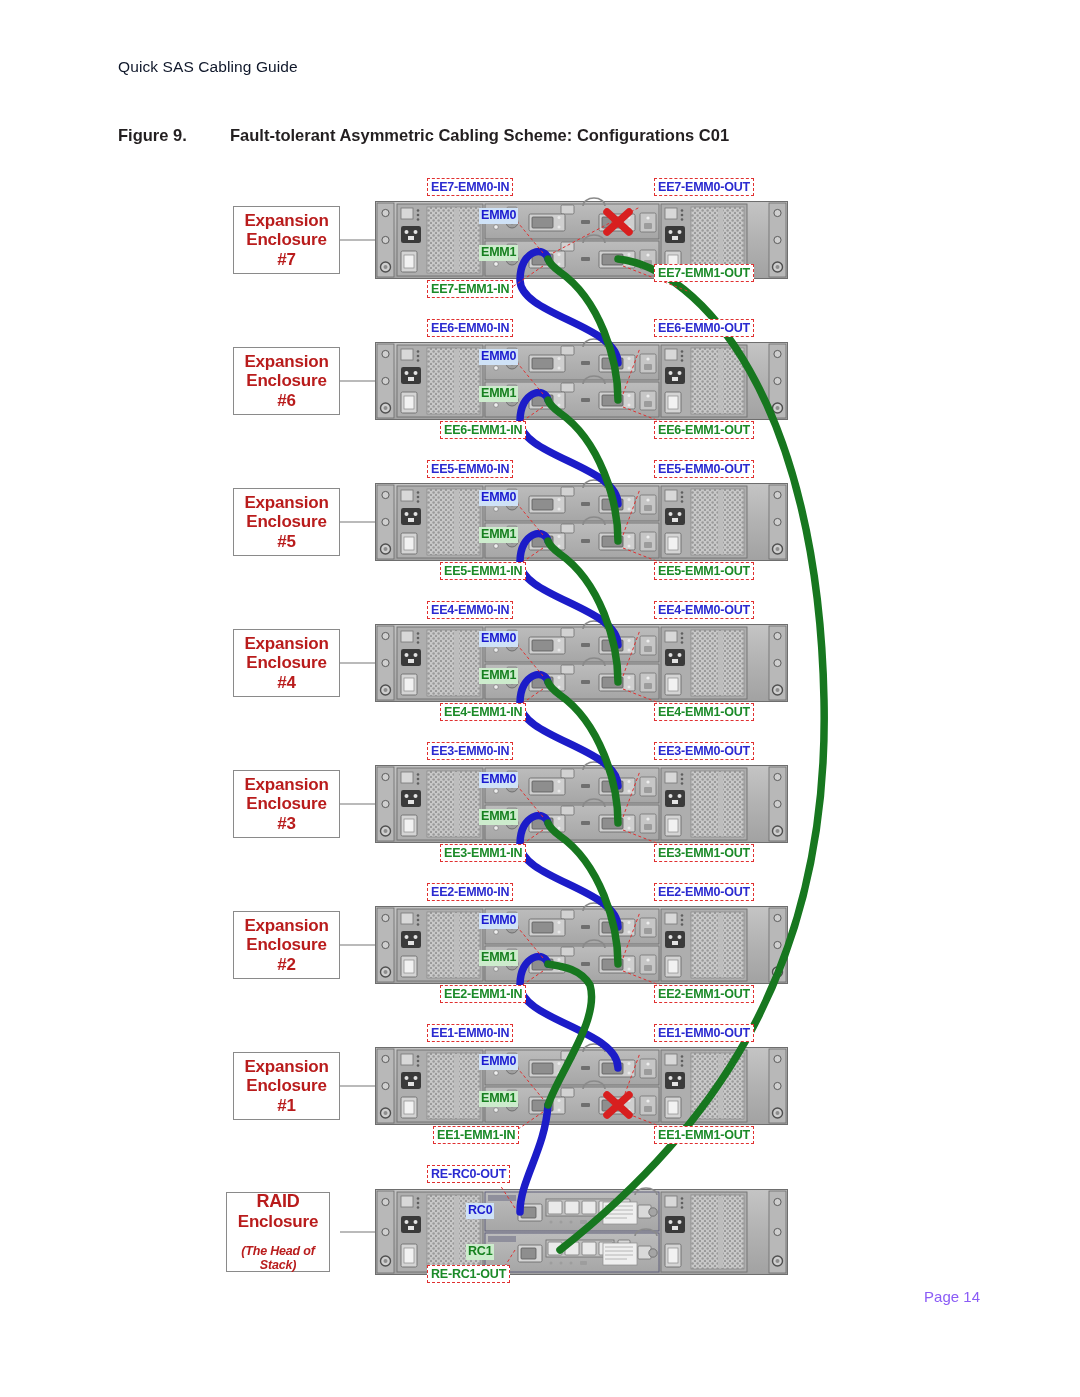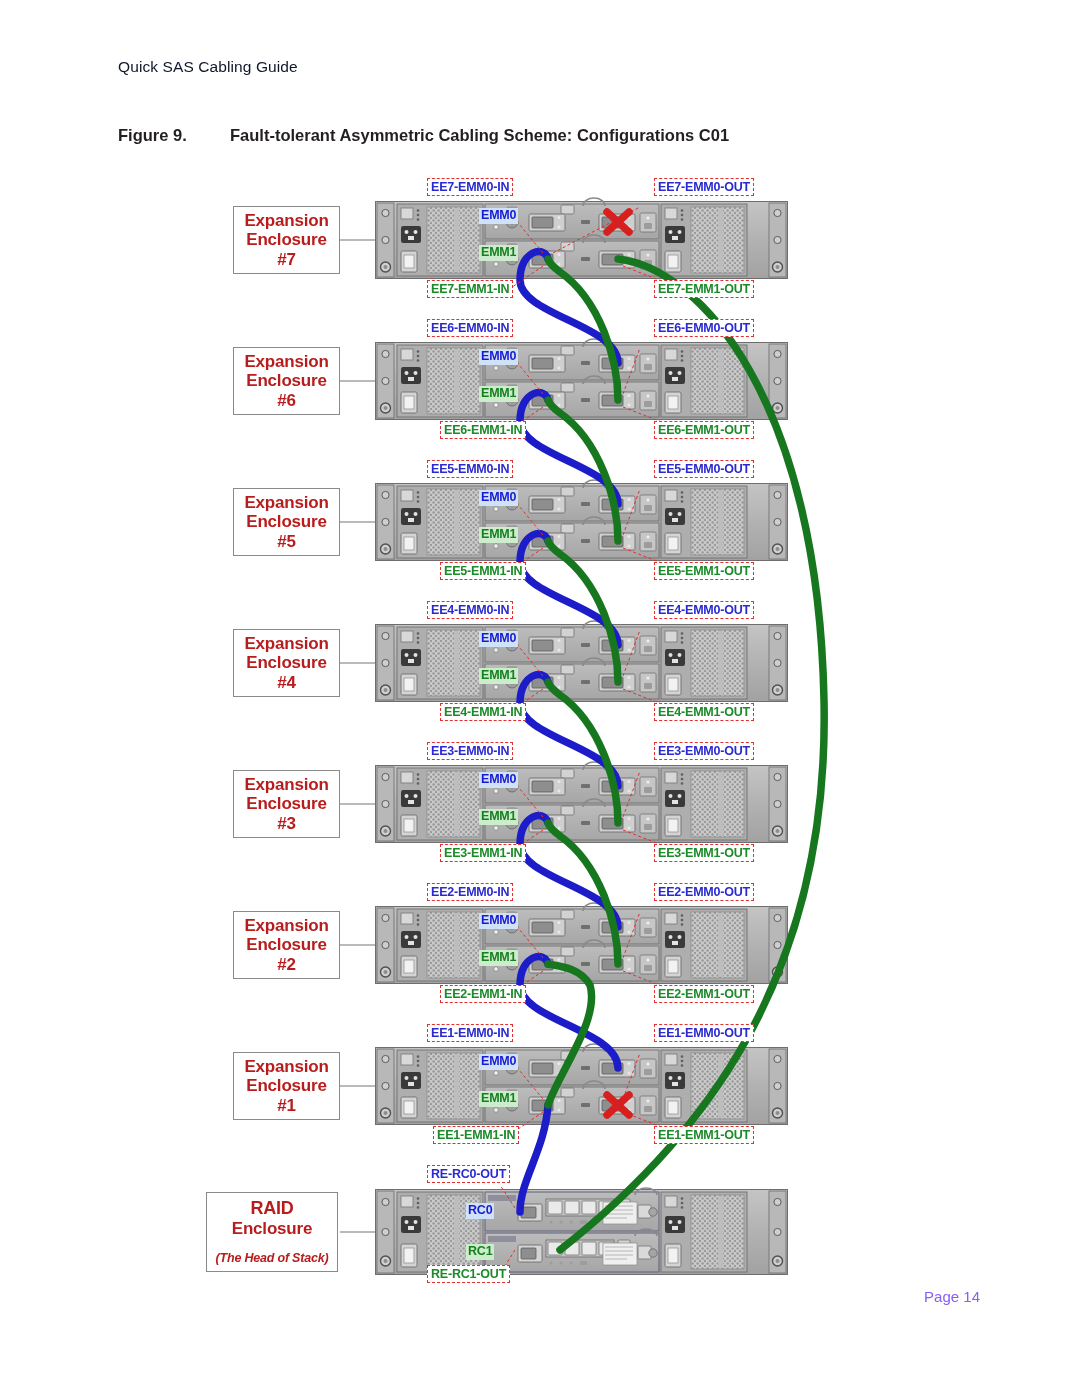--- a/index.html
+++ b/index.html
@@ -438,21 +438,21 @@
   <div class="encl-label" style="left:233px;top:911px;width:107px;height:68px;">
     <div class="l1">Expansion</div>
     <div class="l2">Enclosure</div>
     <div class="l3">#2</div>
   </div>
   <div class="encl-label" style="left:233px;top:1052px;width:107px;height:68px;">
     <div class="l1">Expansion</div>
     <div class="l2">Enclosure</div>
     <div class="l3">#1</div>
   </div>
-  <div class="encl-label raid" style="left:206px;top:1192px;width:132px;height:80px;">
+  <div class="encl-label raid" style="left:226px;top:1192px;width:104px;height:80px;">
     <div class="l1">RAID</div>
     <div class="l2">Enclosure</div>
     <div class="l3">(The Head of Stack)</div>
   </div>
 
   <div class="mod-badge b0" style="left:479px;top:208px;">EMM0</div>
   <div class="mod-badge b1" style="left:479px;top:245px;">EMM1</div>
   <div class="mod-badge b0" style="left:479px;top:349px;">EMM0</div>
   <div class="mod-badge b1" style="left:479px;top:386px;">EMM1</div>
   <div class="mod-badge b0" style="left:479px;top:490px;">EMM0</div>
@@ -464,21 +464,21 @@
   <div class="mod-badge b0" style="left:479px;top:913px;">EMM0</div>
   <div class="mod-badge b1" style="left:479px;top:950px;">EMM1</div>
   <div class="mod-badge b0" style="left:479px;top:1054px;">EMM0</div>
   <div class="mod-badge b1" style="left:479px;top:1091px;">EMM1</div>
   <div class="mod-badge b0" style="left:466px;top:1203px;">RC0</div>
   <div class="mod-badge b1" style="left:466px;top:1244px;">RC1</div>
 
   <div class="port-tag blue" style="left:427px;top:178px;">EE7-EMM0-IN</div>
   <div class="port-tag blue" style="left:654px;top:178px;">EE7-EMM0-OUT</div>
   <div class="port-tag green" style="left:427px;top:280px;">EE7-EMM1-IN</div>
-  <div class="port-tag green" style="left:654px;top:280px;text-align:center;">EE7-EMM1-OUT</div>
+  <div class="port-tag green" style="left:654px;top:264px;text-align:center;">EE7-EMM1-OUT</div>
 
   <div class="port-tag blue" style="left:427px;top:319px;">EE6-EMM0-IN</div>
   <div class="port-tag blue" style="left:654px;top:319px;">EE6-EMM0-OUT</div>
   <div class="port-tag green" style="left:440px;top:421px;">EE6-EMM1-IN</div>
   <div class="port-tag green" style="left:654px;top:421px;">EE6-EMM1-OUT</div>
 
   <div class="port-tag blue" style="left:427px;top:460px;">EE5-EMM0-IN</div>
   <div class="port-tag blue" style="left:654px;top:460px;">EE5-EMM0-OUT</div>
   <div class="port-tag green" style="left:440px;top:562px;">EE5-EMM1-IN</div>
   <div class="port-tag green" style="left:654px;top:562px;">EE5-EMM1-OUT</div>

